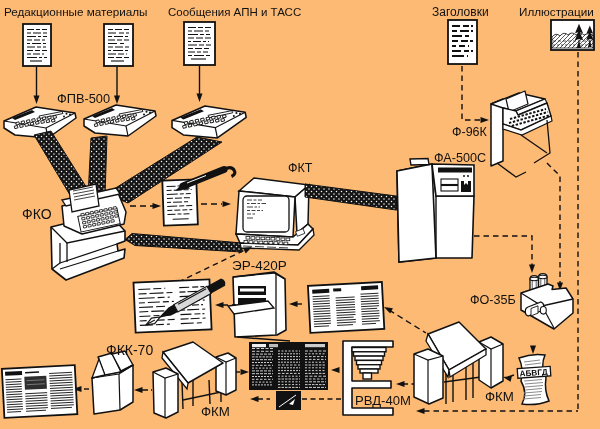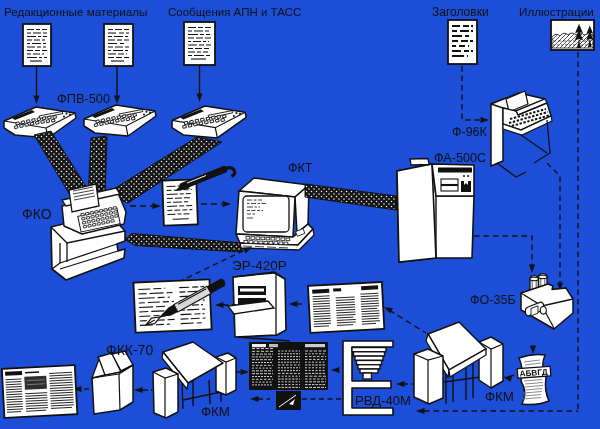--- a/index.html
+++ b/index.html
@@ -1,16 +1,16 @@
 <!DOCTYPE html>
 <html><head>
 <meta charset="utf-8">
 <style>
 html,body{margin:0;padding:0;background:#fff;}
-#page{width:600px;height:429px;position:relative;overflow:hidden;background:#1d4ed8;}
+#page{width:600px;height:429px;position:relative;overflow:hidden;background:#fdba74;}
 svg{position:absolute;top:0;left:0;}
 text{font-family:"Liberation Sans",sans-serif;fill:#111;}
 </style>
 </head>
 <body>
 <div id="page">
 <svg width="600" height="429" viewBox="0 0 600 429">
 <defs>
 <pattern id="dots" width="5" height="5" patternUnits="userSpaceOnUse">
   <rect width="5" height="5" fill="#151515"></rect>

